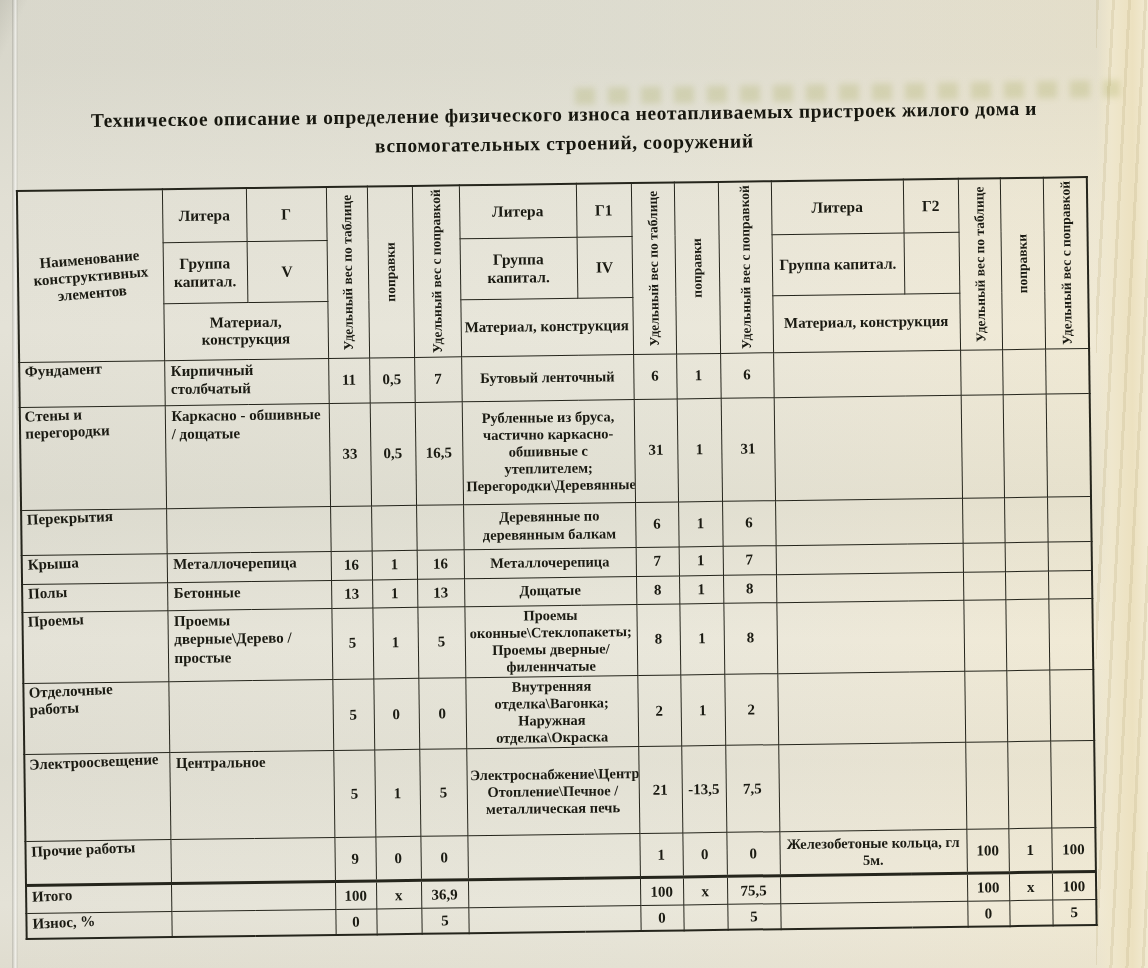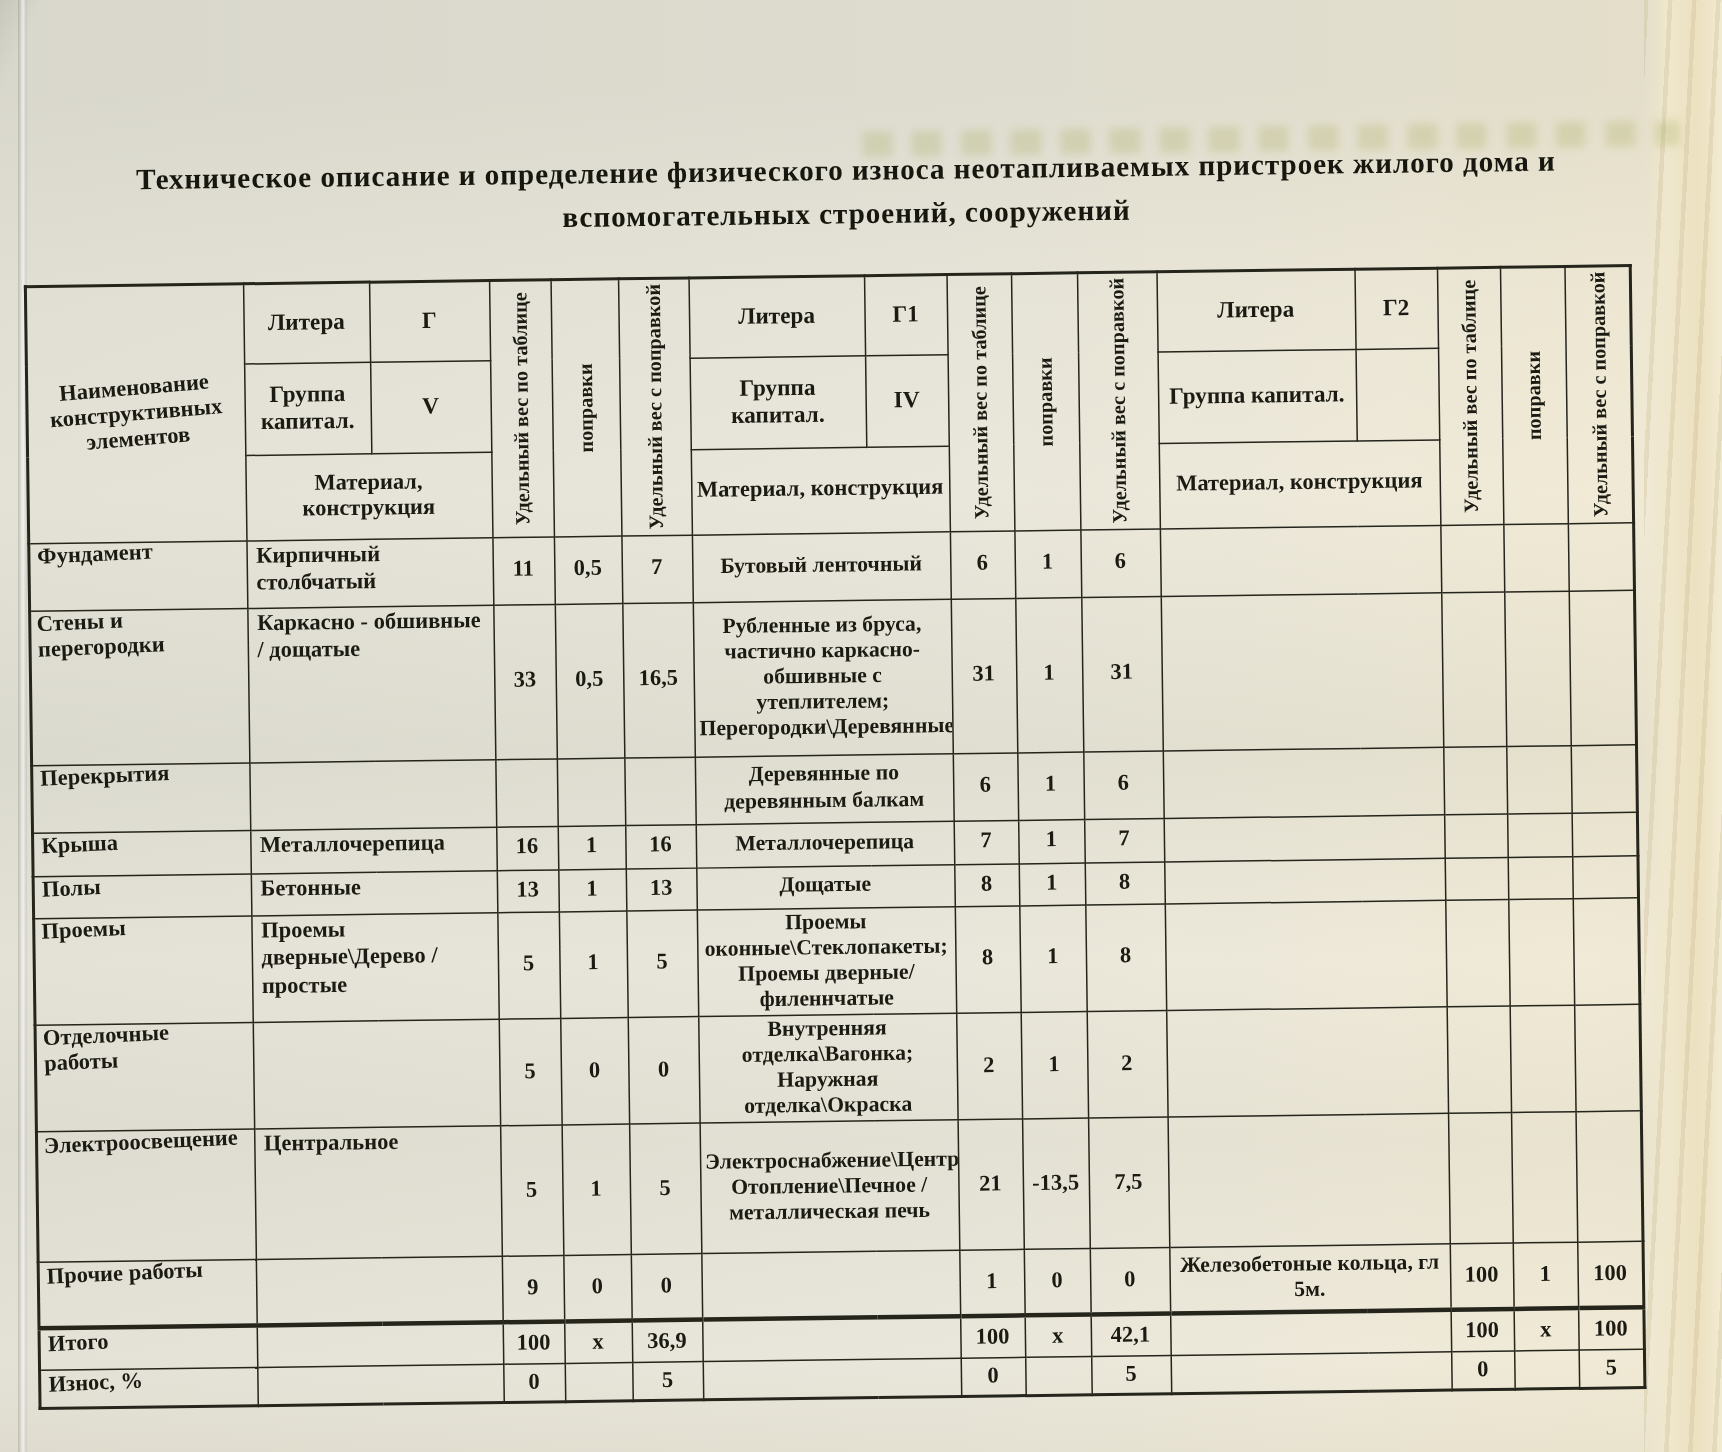--- a/index.html
+++ b/index.html
@@ -273,21 +273,21 @@
   </tr>
         <tr>
     <td class="c-name">Итого</td>
     <td class="c-mat1" colspan="2"></td>
     <td class="c-num">100</td>
     <td class="c-num">х</td>
     <td class="c-num">36,9</td>
     <td class="c-mat2" colspan="2"></td>
     <td class="c-num">100</td>
     <td class="c-num">х</td>
-    <td class="c-num">42,1</td>
+    <td class="c-num">75,5</td>
     <td class="c-mat3" colspan="2"></td>
     <td class="c-num">100</td>
     <td class="c-num">х</td>
     <td class="c-num">100</td>
   </tr>
         <tr>
     <td class="c-name">Износ, %</td>
     <td class="c-mat1" colspan="2"></td>
     <td class="c-num">0</td>
     <td class="c-num"></td>

